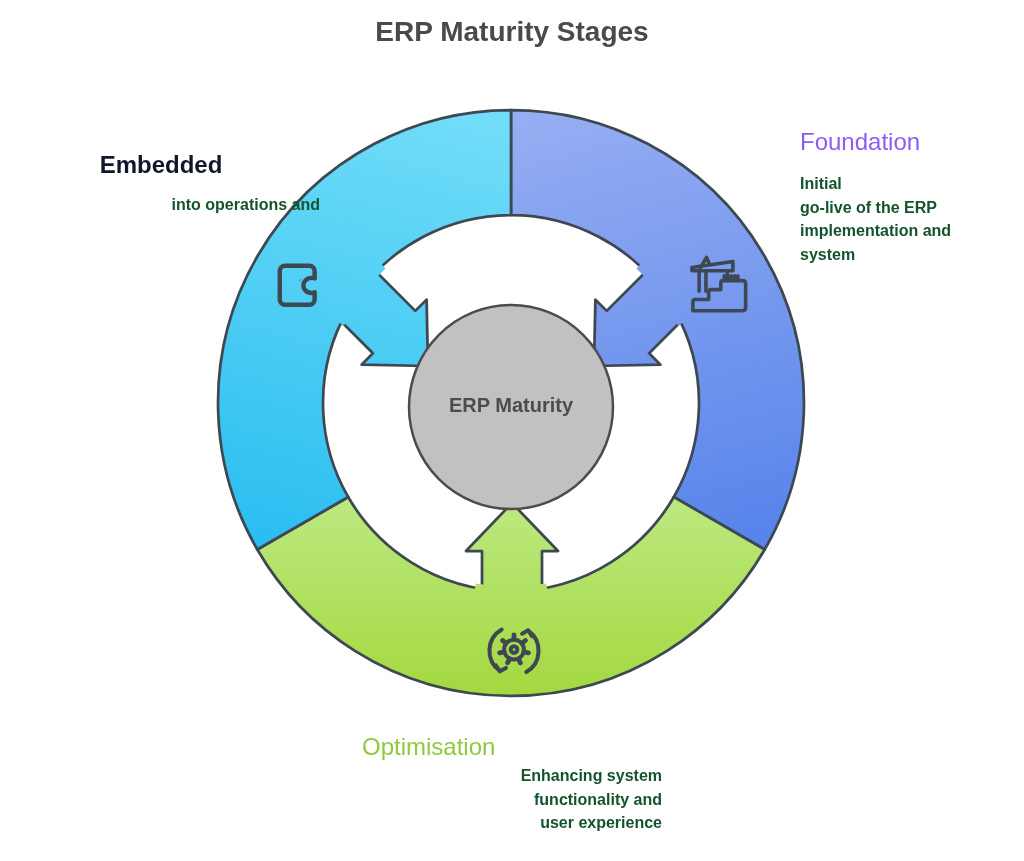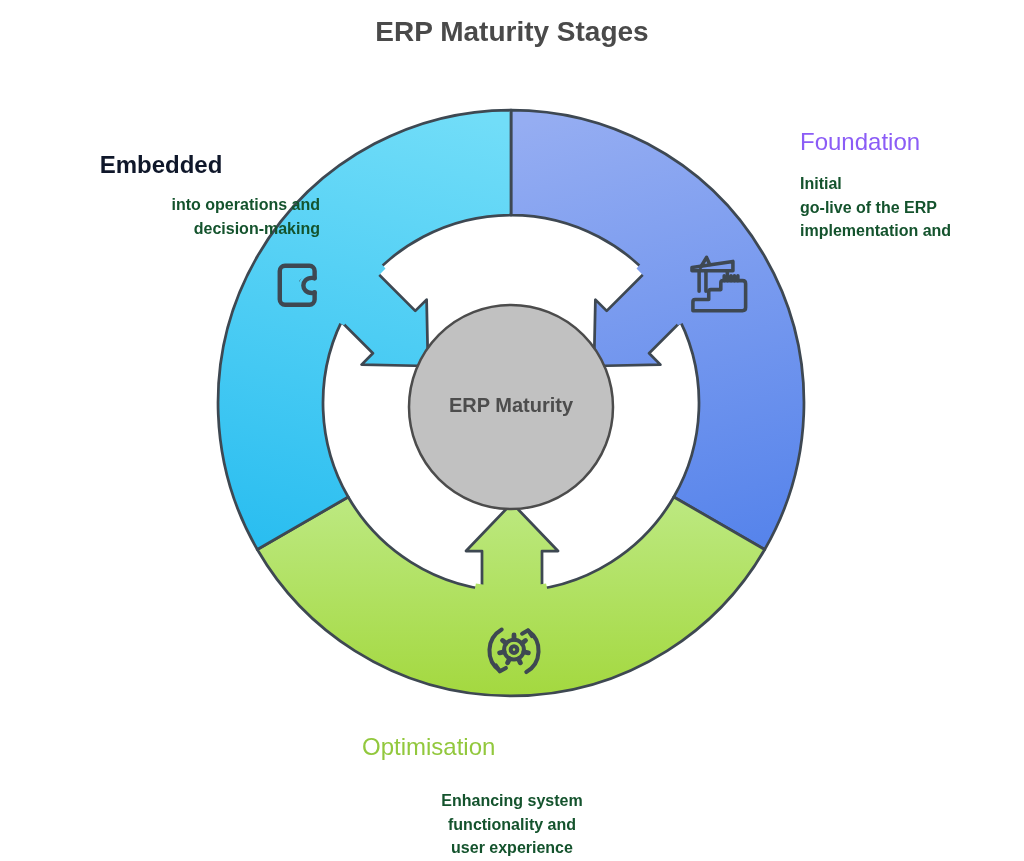--- a/index.html
+++ b/index.html
@@ -18,21 +18,21 @@
     font-size:28px;font-weight:700;color:#4A4A4A;
   }
   .stage-heading{font-size:24px;font-weight:400;}
   .stage-desc{font-size:16px;line-height:23.5px;color:#14532d;font-weight:700;}
   .stage-desc span{display:block;}
   .h-embedded{left:40px;top:151px;width:242px;text-align:center;color:#0f172a;font-weight:bold;}
   .d-embedded{left:20px;top:193px;width:300px;text-align:right;}
   .h-foundation{left:800px;top:128px;width:220px;text-align:left;color:#8b5cf6;}
   .d-foundation{left:800px;top:172px;width:210px;text-align:left;}
   .h-optimisation{left:362px;top:733px;width:300px;text-align:left;color:#92C83D;}
-  .d-optimisation{left:362px;top:789px;width:300px;text-align:center;}
+  .d-optimisation{left:362px;top:764px;width:300px;text-align:right;}
   .center-label{
     left:391px;top:394px;width:240px;text-align:center;
     font-size:20px;font-weight:700;color:#4D4D4D;
   }
 </style>
 </head>
 <body>
 
 <div class="canvas">
 
@@ -103,28 +103,28 @@
     </g>
 
     <circle cx="511" cy="407" r="102" fill="#C1C1C1" stroke="#4C4C4C" stroke-width="2.5"></circle>
   </svg>
 
   <div class="txt title">ERP Maturity Stages</div>
 
   <div class="txt stage-heading h-embedded">Embedded</div>
   <div class="txt stage-desc d-embedded">
     <span>into operations and</span>
-    <span>decision-making</span>
   </div>
 
   <div class="txt stage-heading h-foundation">Foundation</div>
   <div class="txt stage-desc d-foundation">
     <span>Initial</span>
     <span>go-live of the ERP</span>
     <span>implementation and</span>
+    <span>system</span>
   </div>
 
   <div class="txt stage-heading h-optimisation">Optimisation</div>
   <div class="txt stage-desc d-optimisation">
     <span>Enhancing system</span>
     <span>functionality and</span>
     <span>user experience</span>
   </div>
 
   <div class="txt center-label">ERP Maturity</div>

